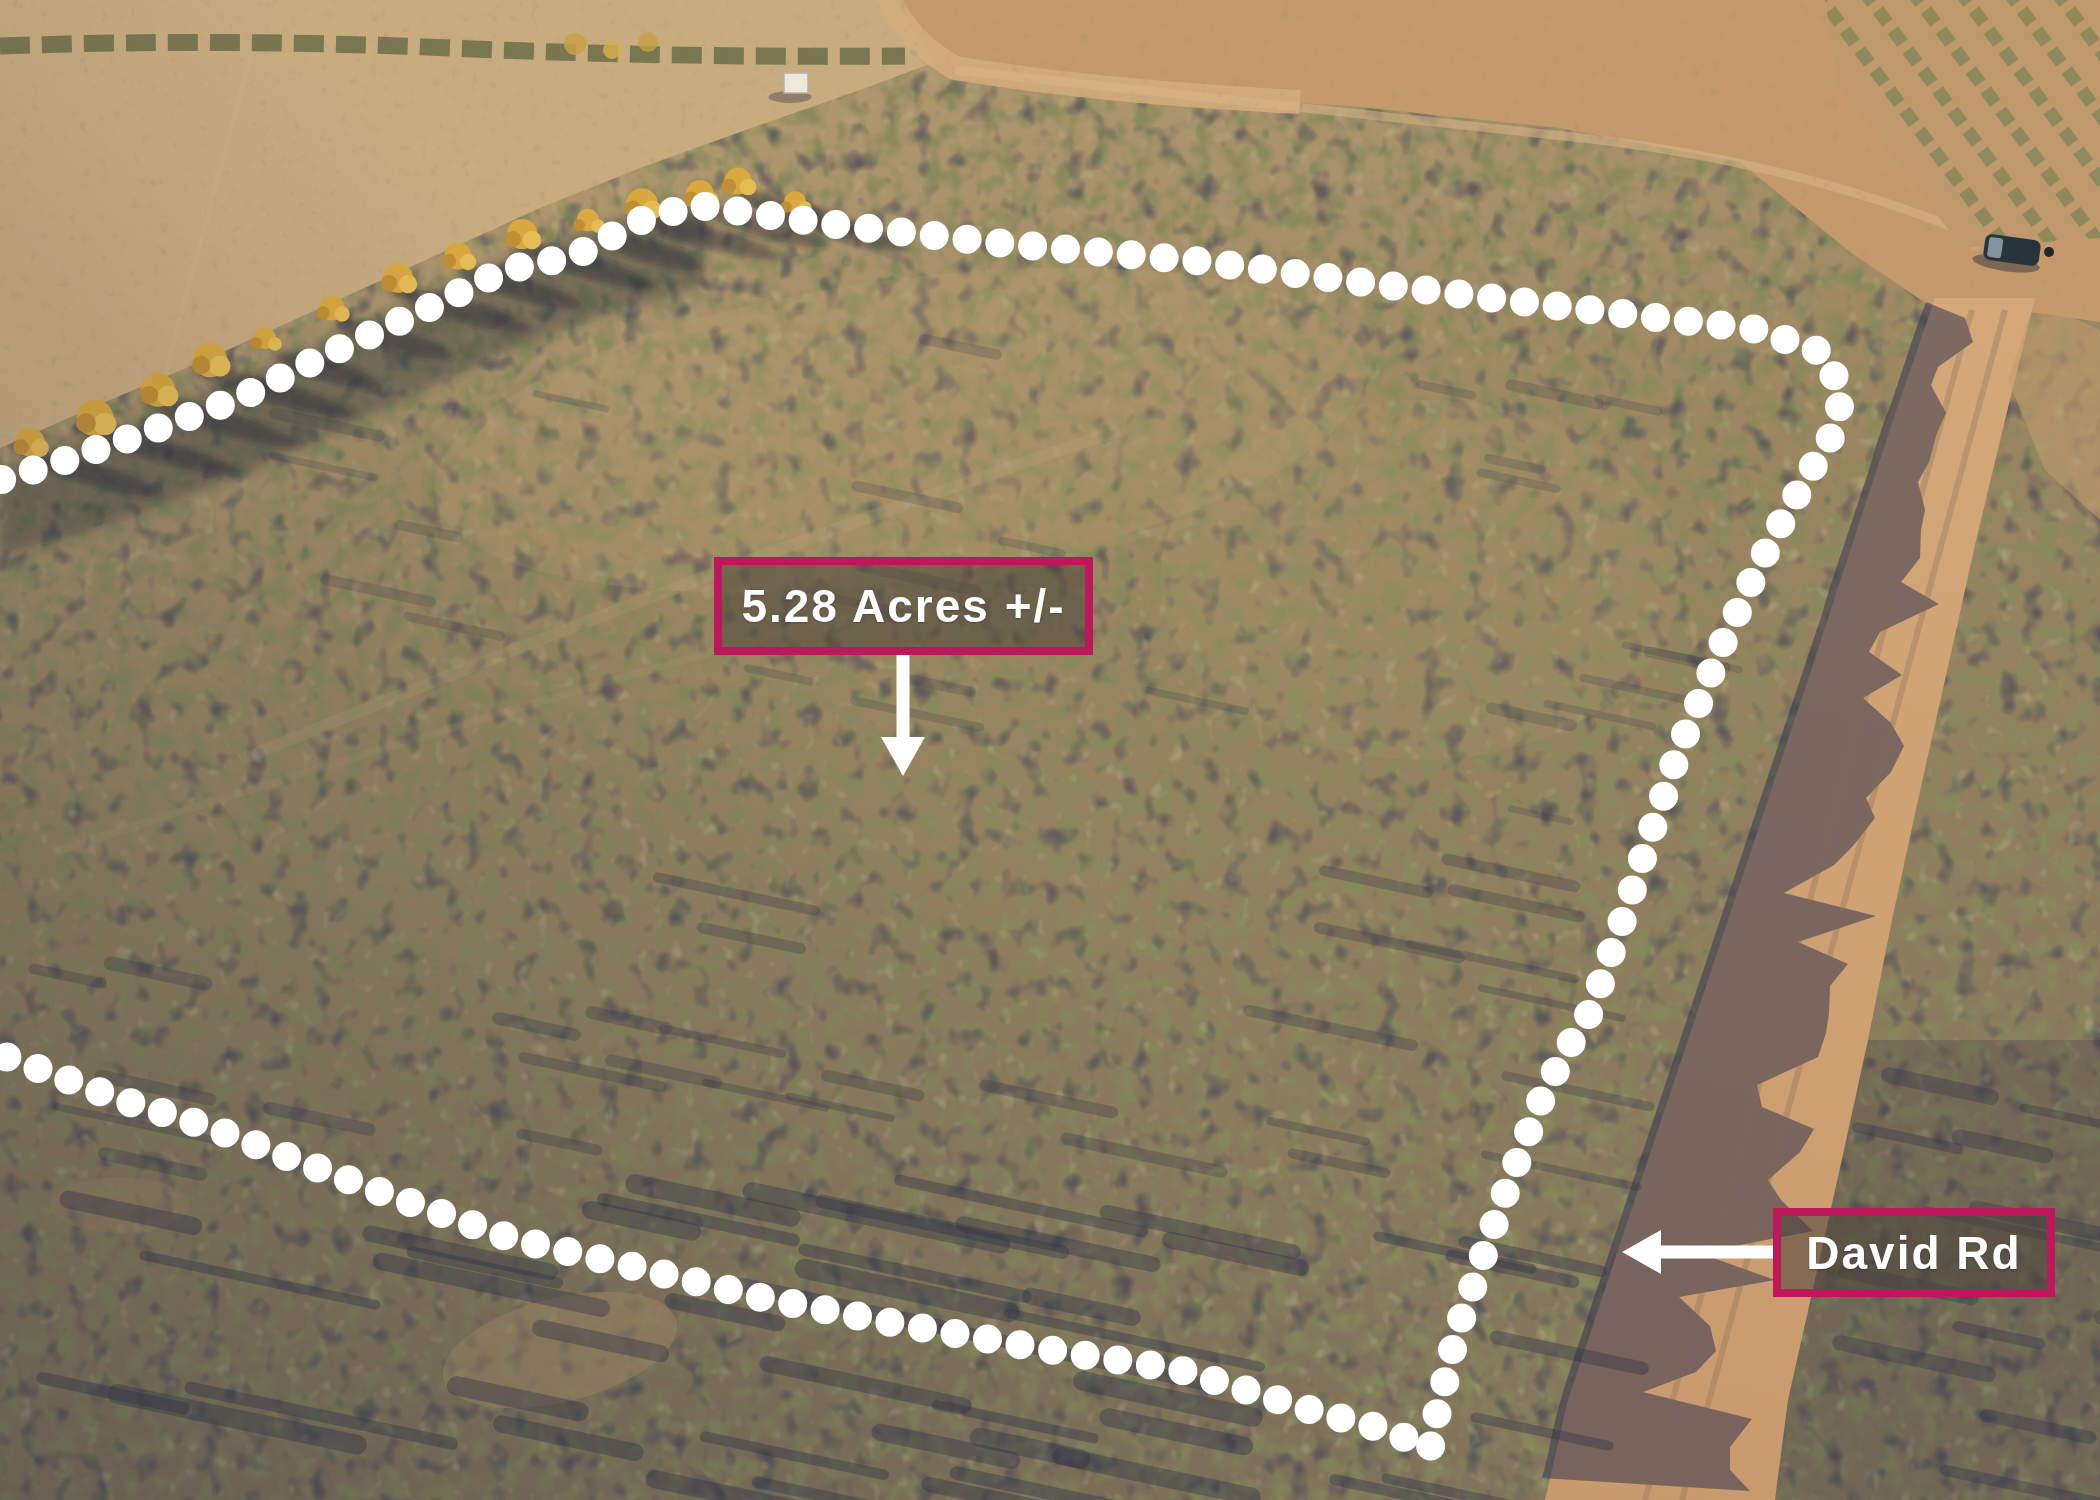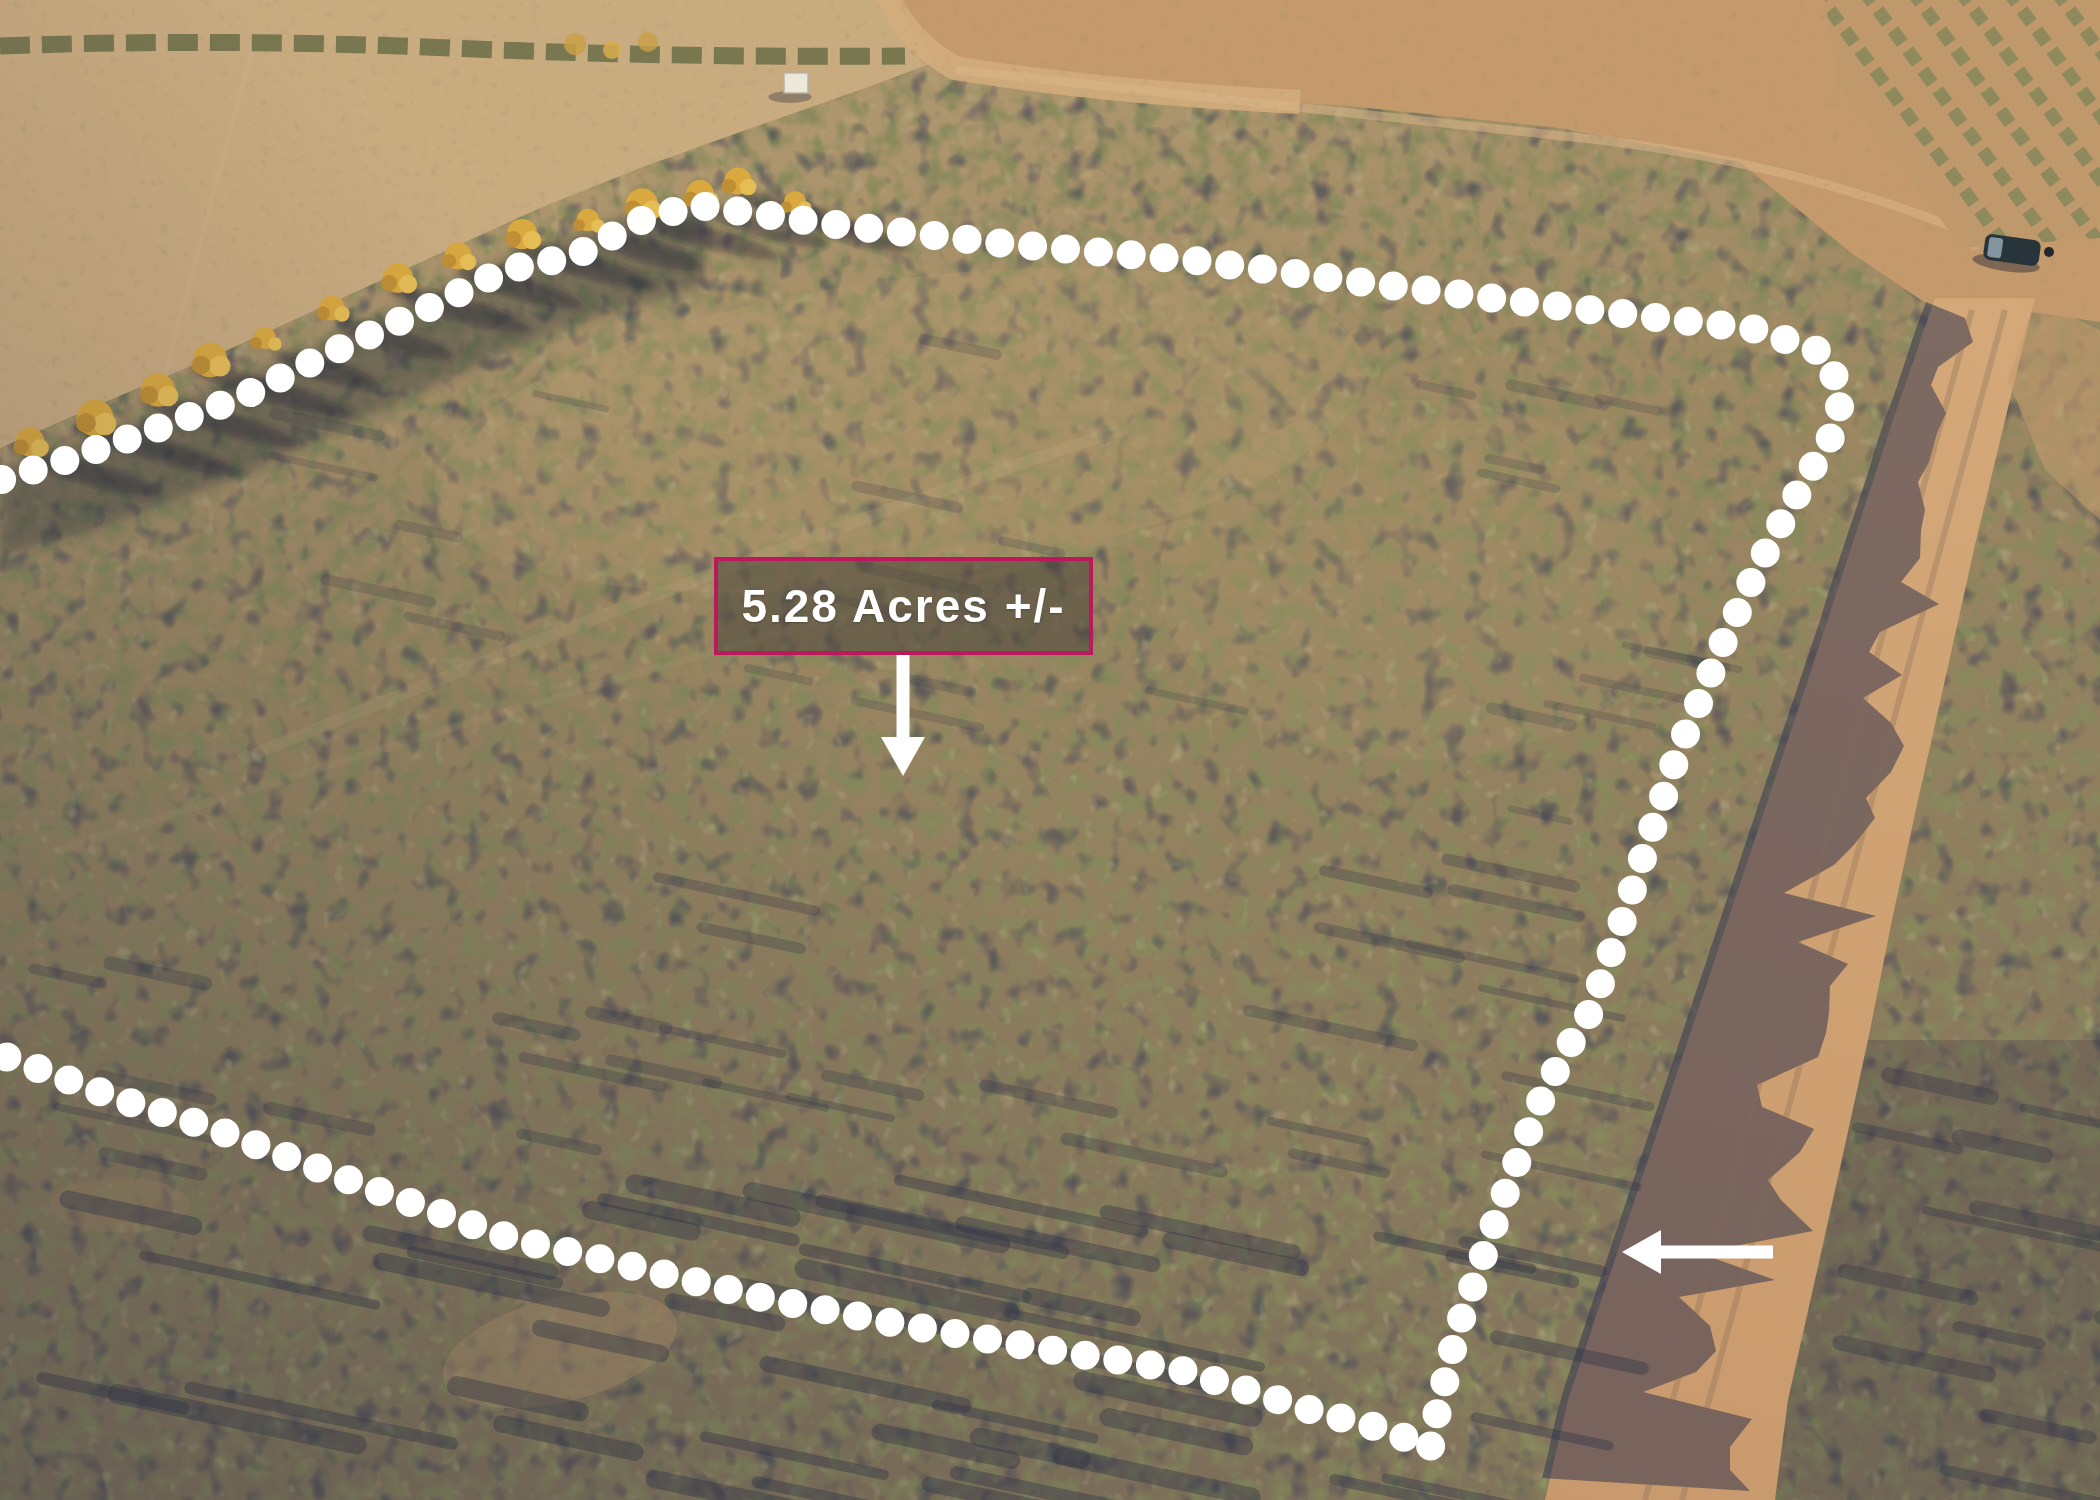--- a/index.html
+++ b/index.html
@@ -1,19 +1,19 @@
 <!DOCTYPE html>
 <html><head>
 <meta charset="utf-8">
 <style>
   html,body{margin:0;padding:0;background:#222;}
   #stage{position:relative;width:2100px;height:1500px;overflow:hidden;
          font-family:"Liberation Sans",sans-serif;}
   #scene{position:absolute;left:0;top:0;}
-  .label-box{position:absolute;box-sizing:border-box;border:4px solid #be185d;
+  .label-box{position:absolute;box-sizing:border-box;border:8px solid #be185d;
              display:flex;align-items:center;justify-content:center;
              font-weight:bold;white-space:nowrap;color:#fff;
              letter-spacing:2px;font-size:46px;
              text-shadow:0 1px 2px rgba(0,0,0,.25);}
 </style>
 </head>
 <body>
 
 <div id="stage">
   <svg id="scene" width="2100" height="1500" viewBox="0 0 2100 1500">
@@ -461,13 +461,16 @@
         <path d="M881,737 L925,737 L903,776 Z" fill="#fff"></path>
         <rect x="896.5" y="655" width="13" height="84" fill="#fff"></rect>
         <path d="M1622,1252 L1661,1230 L1661,1274 Z" fill="#fff"></path>
         <rect x="1659" y="1245.5" width="114" height="13" fill="#fff"></rect>
       </g>
   </svg>
 
   <div class="label-box" id="acres-box" style="left: 714px; top: 557px; width: 379px; height: 98px; background: rgba(74, 67, 59, 0.55);">
     <span>5.28 Acres +/-</span>
   </div>
+  <div class="label-box" id="david-box" style="left: 1773px; top: 1208px; width: 282px; height: 89px; background: rgba(74, 67, 59, 0.55);">
+    <span>David Rd</span>
+  </div>
 </div>
 
 </body></html>

